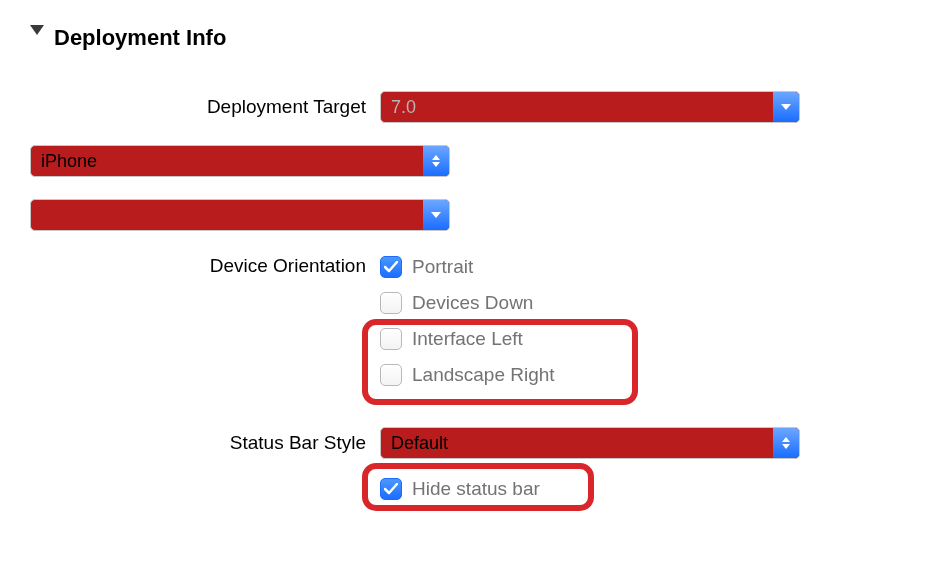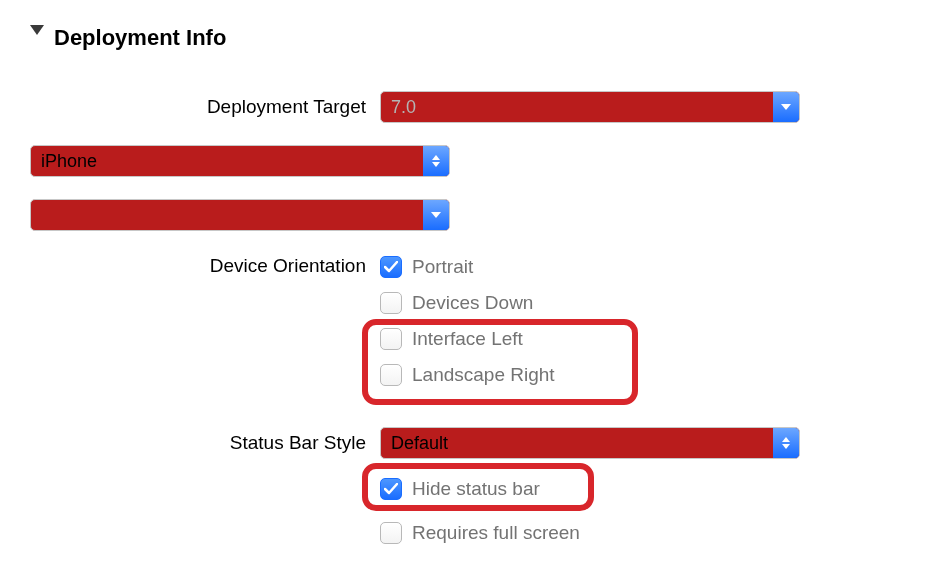--- a/index.html
+++ b/index.html
@@ -251,24 +251,13 @@
                 <path d="M1 6 L5 10 L13 1" stroke="#fff" stroke-width="2.5" fill="none" stroke-linecap="round" stroke-linejoin="round"></path>
               </svg>
           </span>
           <span class="cb-label">Hide status bar</span>
         </div>
         <div class="hl-box hl-hide"></div>
       </div>
     </div>
   </div>
 
-  <div class="row">
-    <div class="label-col"></div>
-    <div class="control-col">
-      <div class="checkbox-row">
-        <span class="cb">
-          
-        </span>
-        <span class="cb-label">Requires full screen</span>
-      </div>
-    </div>
-  </div>
 </div>
 
 </body></html>

